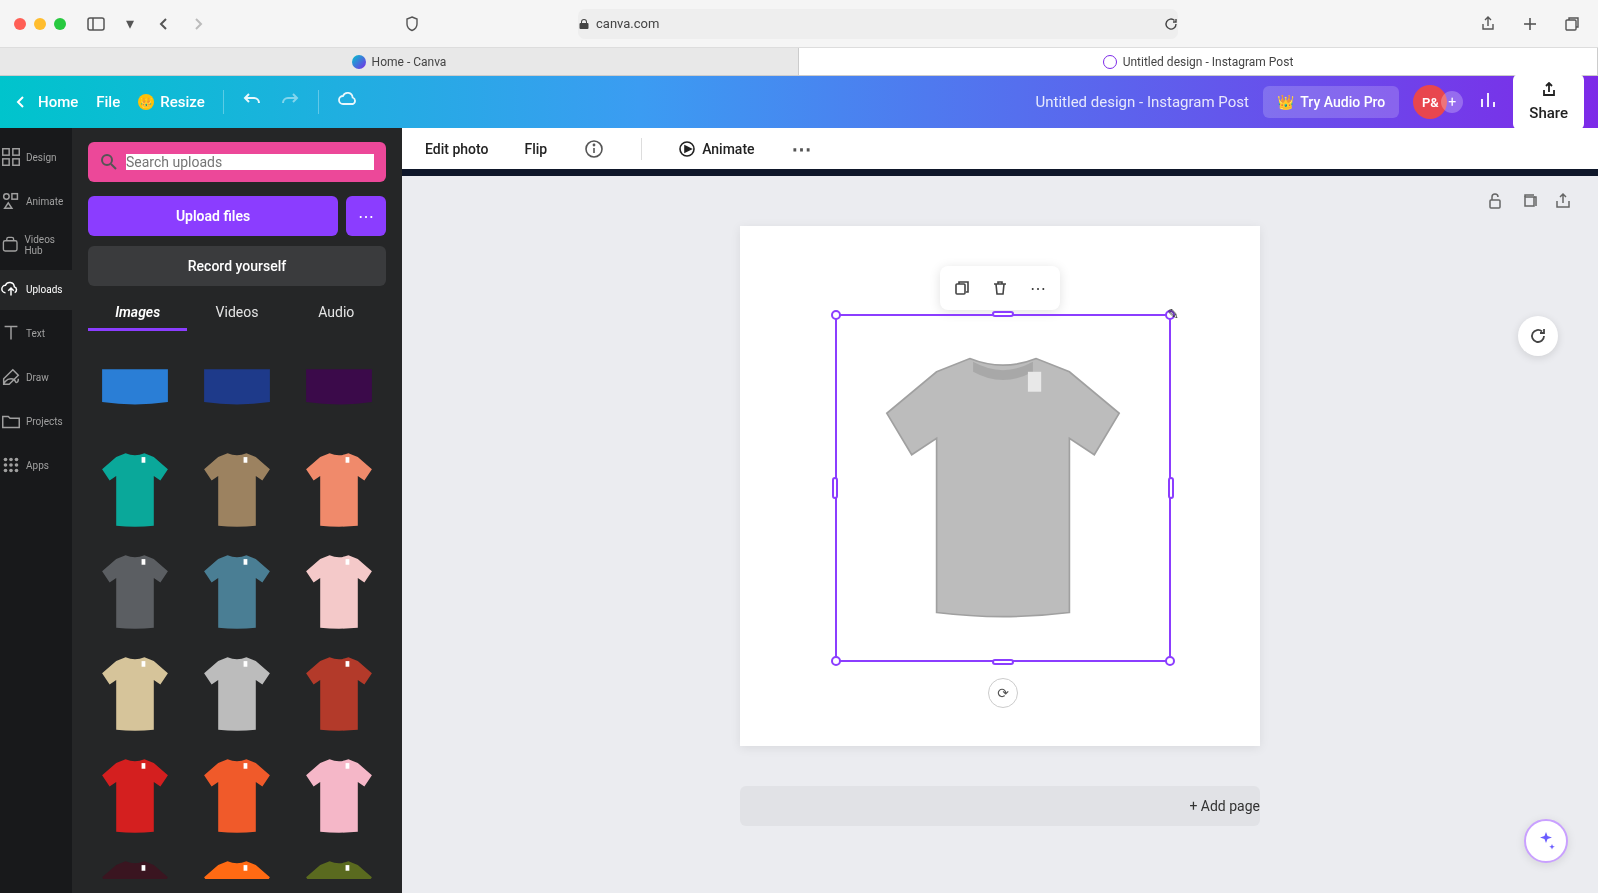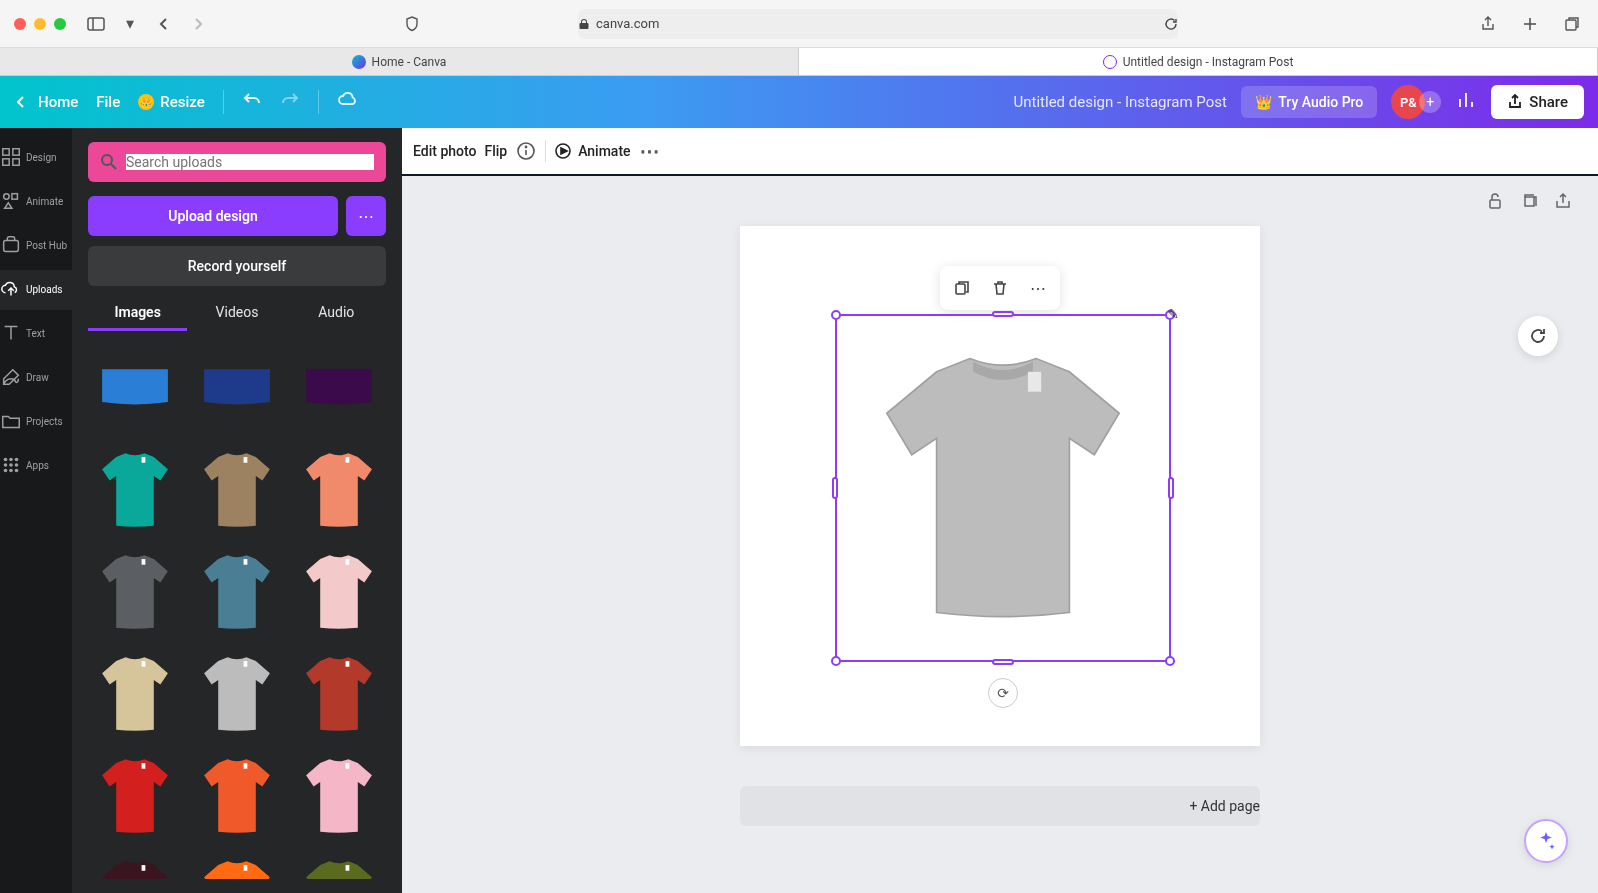--- a/index.html
+++ b/index.html
@@ -31,49 +31,49 @@
 .hdr-btn { display: flex; align-items: center; gap: 6px; font-size: 15px; font-weight: 500; cursor: pointer; }
 .home-btn svg { margin-right: 4px; }
 .resize-badge { width: 16px; height: 16px; background: #ffc107; border-radius: 50%; display: inline-flex; align-items: center; justify-content: center; font-size: 10px; }
 .hdr-divider { width: 1px; height: 24px; background: rgba(255,255,255,0.3); }
 .hdr-icon { color: rgba(255,255,255,0.9); }
 .hdr-right { margin-left: auto; display: flex; align-items: center; gap: 14px; }
 .design-title { color: rgba(255,255,255,0.85); font-size: 15px; }
 .try-pro { background: rgba(255,255,255,0.18); padding: 8px 14px; border-radius: 6px; display: flex; align-items: center; gap: 6px; font-size: 14px; font-weight: 500; }
 .avatar { width: 34px; height: 34px; border-radius: 50%; background: #e8464e; color: #fff; display: flex; align-items: center; justify-content: center; font-size: 13px; font-weight: 600; }
 .avatar-add { width: 22px; height: 22px; border-radius: 50%; background: rgba(255,255,255,0.25); display: flex; align-items: center; justify-content: center; font-size: 14px; margin-left: -6px; }
-.share-btn { background: #fff; color: #222; padding: 8px 16px; border-radius: 6px; display: flex; align-items: center; gap: 6px; font-size: 15px; font-weight: 500; }
+.share-btn { background: #fff; color: #222; padding: 8px 16px; border-radius: 6px; display: flex; align-items: center; gap: 6px; font-size: 15px; font-weight: 500; flex-direction: column; }
 
 
 .app-body { display: flex; height: calc(893px - 48px - 28px - 52px); }
 
 
 .rail { width: 72px; background: #18191b; display: flex; flex-direction: column; align-items: center; padding-top: 10px; gap: 4px; }
 .rail-item { width: 100%; padding: 8px 0 10px; display: flex; flex-direction: row; align-items: center; gap: 4px; color: #a0a0a0; font-size: 10px; cursor: pointer; }
 .rail-item.active { color: #fff; background: #252627; }
 .rail-item svg { width: 22px; height: 22px; }
 
 
 .side-panel { width: 330px; background: #252627; padding: 14px 16px; display: flex; flex-direction: column; position: relative; }
 .search-wrap { background: #ec4899; border-radius: 6px; display: flex; align-items: center; padding: 0 12px; height: 40px; gap: 8px; }
 .search-wrap input { border: none; outline: none; flex: 1; font-size: 14px; color: #444; }
 .upload-row { display: flex; gap: 8px; margin-top: 14px; }
 .upload-btn { flex: 1; background: #8b3dff; color: #fff; border-radius: 6px; height: 40px; display: flex; align-items: center; justify-content: center; font-size: 14px; font-weight: 600; }
 .upload-more { width: 40px; height: 40px; background: #8b3dff; border-radius: 6px; display: flex; align-items: center; justify-content: center; color: #fff; }
 .record-btn { margin-top: 10px; height: 40px; background: #3a3b3d; color: #fff; border-radius: 6px; display: flex; align-items: center; justify-content: center; font-size: 14px; font-weight: 500; }
 .up-tabs { display: flex; margin-top: 18px; }
 .up-tab { flex: 1; text-align: center; color: #e5e5e5; font-size: 14px; padding-bottom: 8px; cursor: pointer; }
-.up-tab.active { color: #fff; font-weight: 600; border-bottom: 3px solid #8b3dff; }
+.up-tab.active { color: #fff; font-weight: 600; border-bottom: 3px solid #8b3dff; font-style: italic; }
 .uploads-grid { margin-top: 10px; display: grid; grid-template-columns: repeat(3, 1fr); gap: 8px; overflow-y: auto; flex: 1; }
 .thumb { width: 100%; aspect-ratio: 1/1; border-radius: 4px; display: flex; align-items: center; justify-content: center; cursor: pointer; }
 .panel-collapse { position: absolute; right: -12px; top: 50%; width: 14px; height: 60px; background: #252627; border-radius: 0 8px 8px 0; display: flex; align-items: center; justify-content: center; color: #888; font-size: 10px; }
 
 
 .canvas-area { flex: 1; background: #ebecf0; display: flex; flex-direction: column; position: relative; }
-.ctx-toolbar { height: 48px; background: #fff; border-bottom: 2px solid #0f172a; display: flex; align-items: center; padding: 0 11px; gap: 8px; font-size: 14px; color: #222; }
+.ctx-toolbar { height: 48px; background: #fff; border-bottom: 7px solid #0f172a; display: flex; align-items: center; padding: 0 23px; gap: 36px; font-size: 14px; color: #222; }
 .ctx-item { cursor: pointer; font-weight: 500; }
 .ctx-icon { width: 22px; height: 22px; display: flex; align-items: center; justify-content: center; color: #555; }
 .ctx-divider { width: 1px; height: 22px; background: #ddd; }
 .canvas-scroll { flex: 1; display: flex; flex-direction: column; align-items: center; padding-top: 50px; position: relative; }
 .canvas-tools { position: absolute; top: 16px; right: 24px; display: flex; gap: 14px; color: #555; }
 .canvas-tool { width: 20px; height: 20px; }
 .regen-fab { position: absolute; top: 140px; right: 40px; width: 40px; height: 40px; background: #fff; border-radius: 50%; box-shadow: 0 2px 8px rgba(0,0,0,0.12); display: flex; align-items: center; justify-content: center; color: #444; }
 .page { width: 520px; height: 520px; background: #fff; box-shadow: 0 2px 10px rgba(0,0,0,0.08); position: relative; }
 .selection { position: absolute; left: 95px; top: 88px; width: 336px; height: 348px; border: 2px solid #8b3dff; }
 .sel-handle { position: absolute; width: 10px; height: 10px; background: #fff; border: 2px solid #8b3dff; border-radius: 50%; }
@@ -244,21 +244,21 @@
           <rect x="13" y="4" width="6" height="6"></rect>
           <polygon points="5,20 9,14 13,20"></polygon>
         </svg>
       <span>Animate</span>
     </div>
     <div class="rail-item">
       <svg viewBox="0 0 24 24" fill="none" stroke="currentColor" stroke-width="1.6">
           <rect x="4" y="7" width="16" height="12" rx="2"></rect>
           <path d="M8 7V5a2 2 0 012-2h4a2 2 0 012 2v2"></path>
         </svg>
-      <span>Post Hub</span>
+      <span>Videos Hub</span>
     </div>
     <div class="rail-item active">
       <svg viewBox="0 0 24 24" fill="none" stroke="currentColor" stroke-width="1.6">
           <path d="M6 16a4 4 0 010-8 5 5 0 019.6 1.5A3.5 3.5 0 0116 16"></path>
           <path d="M12 11v8M9 14l3-3 3 3"></path>
         </svg>
       <span>Uploads</span>
     </div>
     <div class="rail-item">
       <svg viewBox="0 0 24 24" fill="none" stroke="currentColor" stroke-width="1.6">
@@ -297,21 +297,21 @@
   <div class="side-panel">
     <div class="search-wrap">
       <svg width="18" height="18" viewBox="0 0 18 18" fill="none" stroke="#555" stroke-width="2">
           <circle cx="7" cy="7" r="5"></circle>
           <line x1="11" y1="11" x2="16" y2="16"></line>
         </svg>
       <input placeholder="Search uploads" style="">
     </div>
     <div class="upload-row">
       <div class="upload-btn">
-        <span>Upload design</span>
+        <span>Upload files</span>
       </div>
       <div class="upload-more">⋯</div>
     </div>
     <div class="record-btn">
       <span>Record yourself</span>
     </div>
     <div class="up-tabs">
       <div class="up-tab active">Images</div>
       <div class="up-tab">Videos</div>
       <div class="up-tab">Audio</div>

